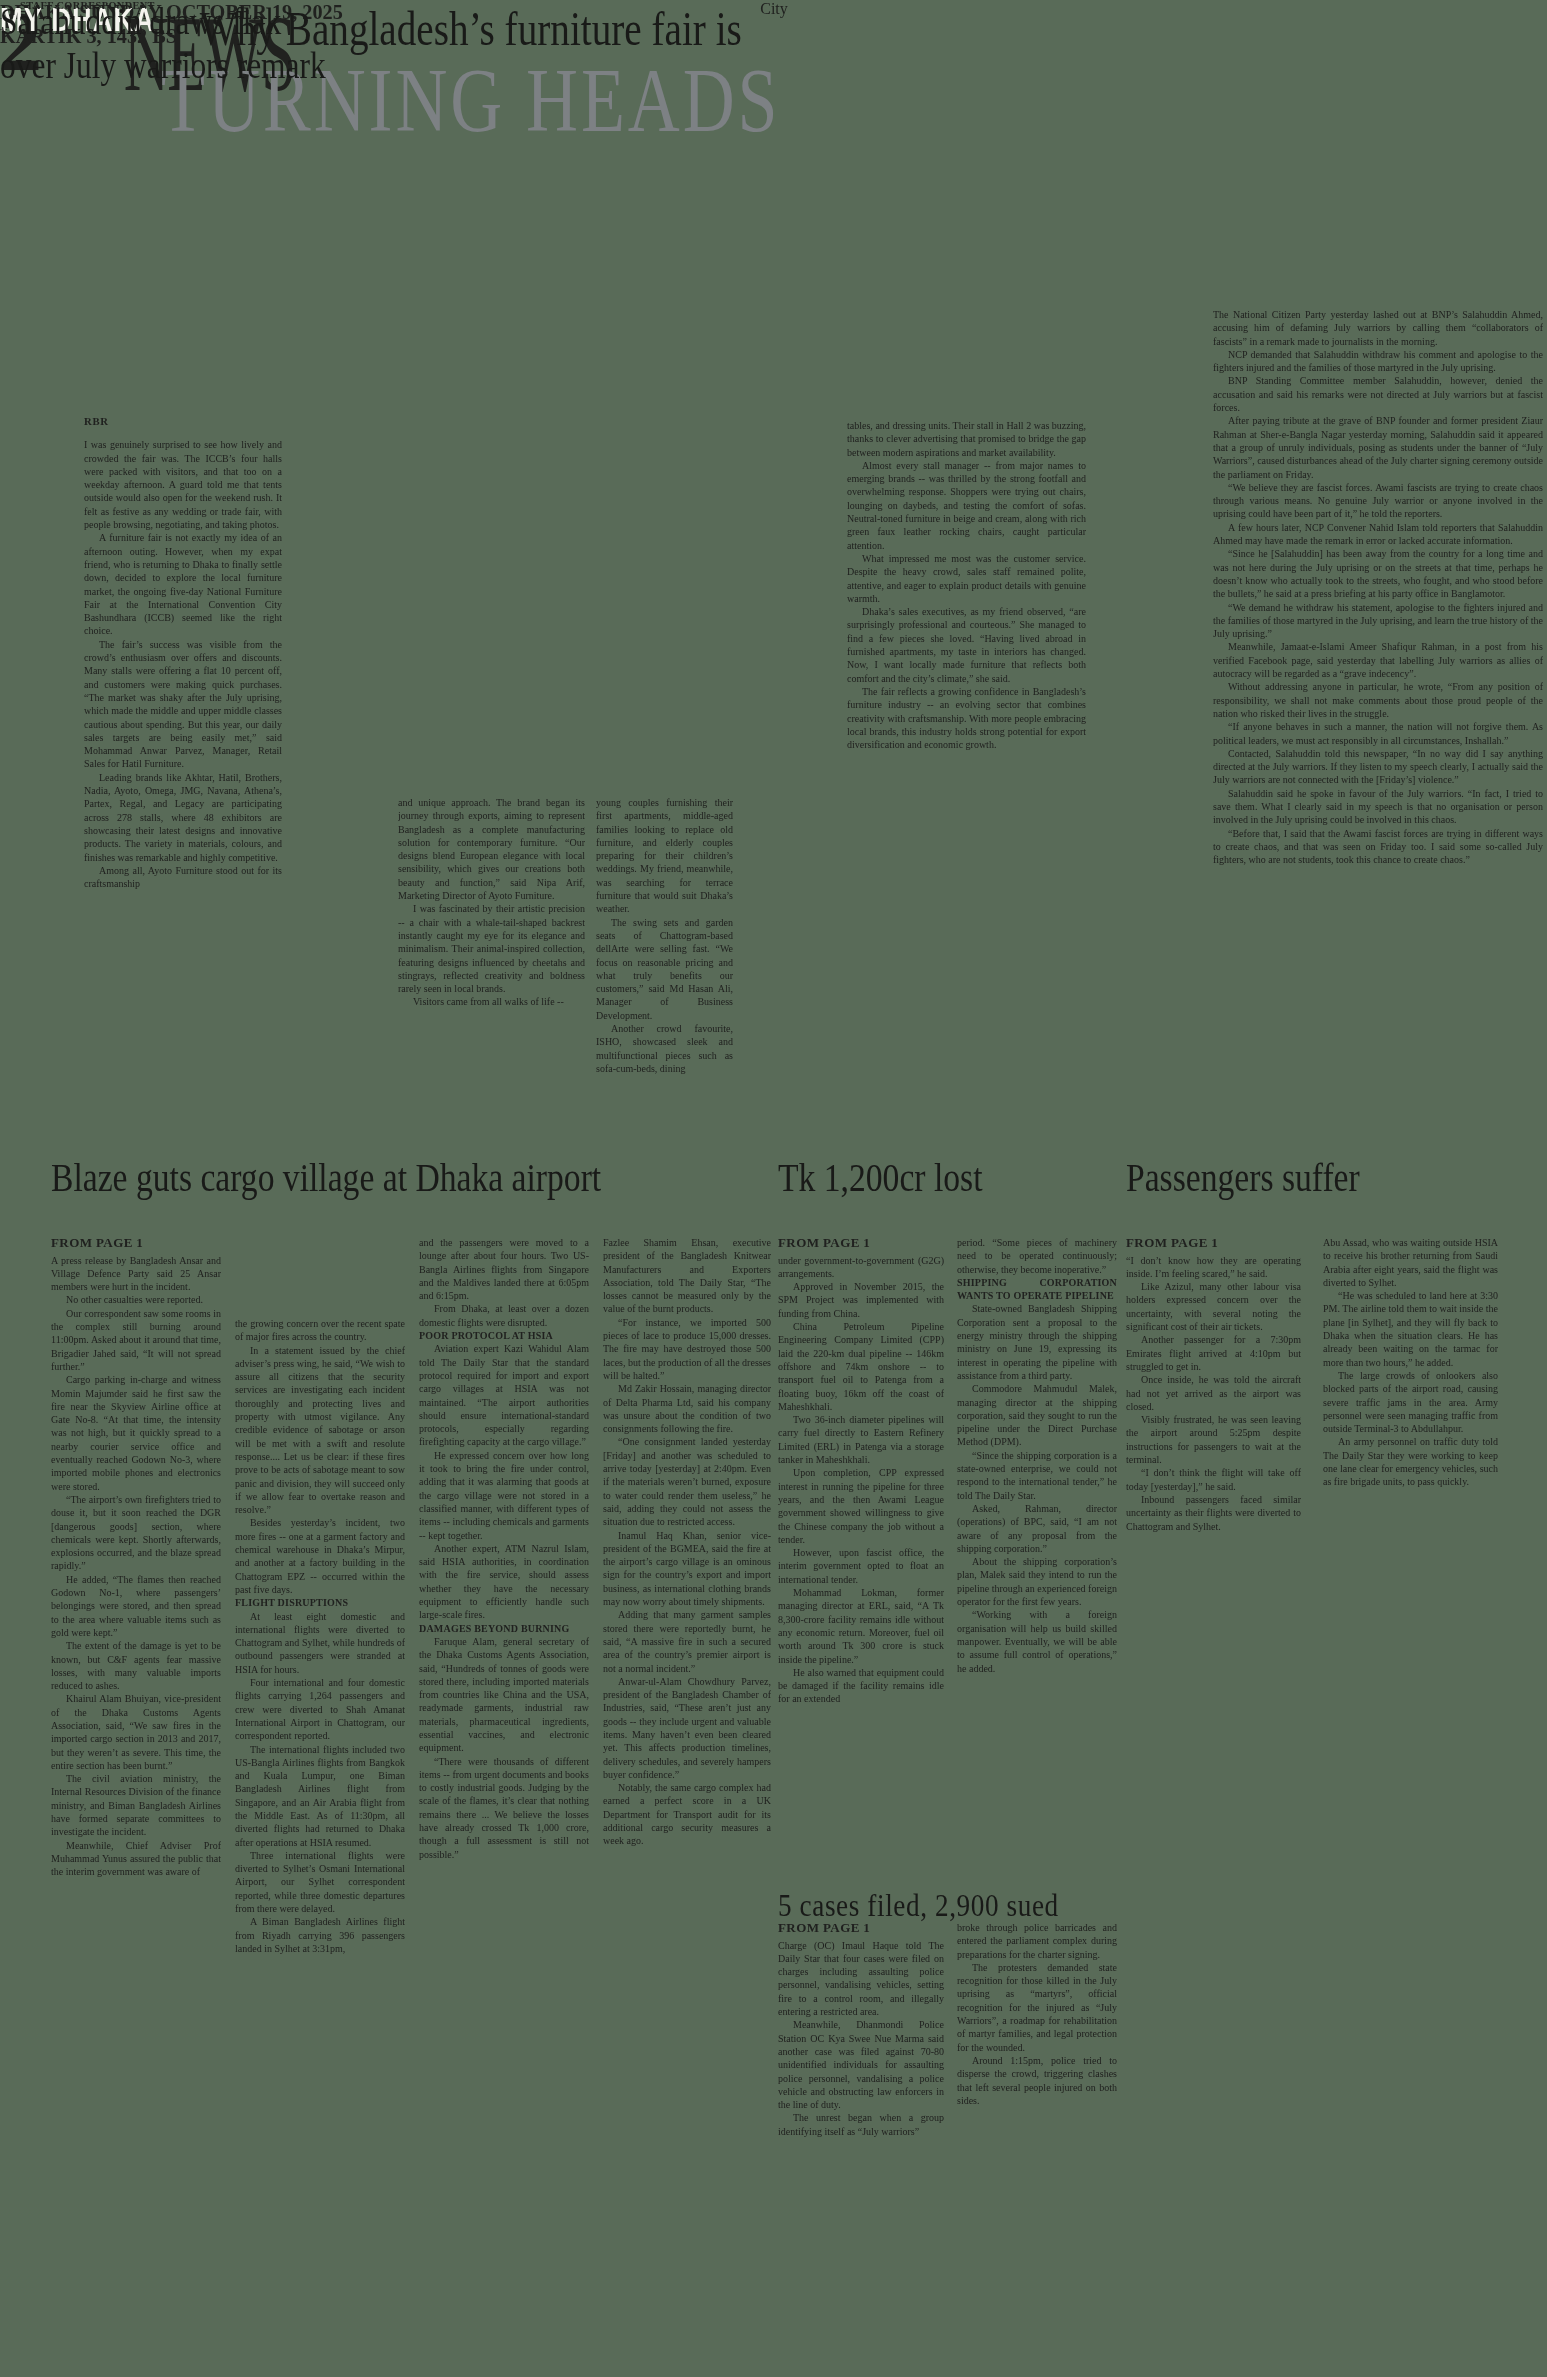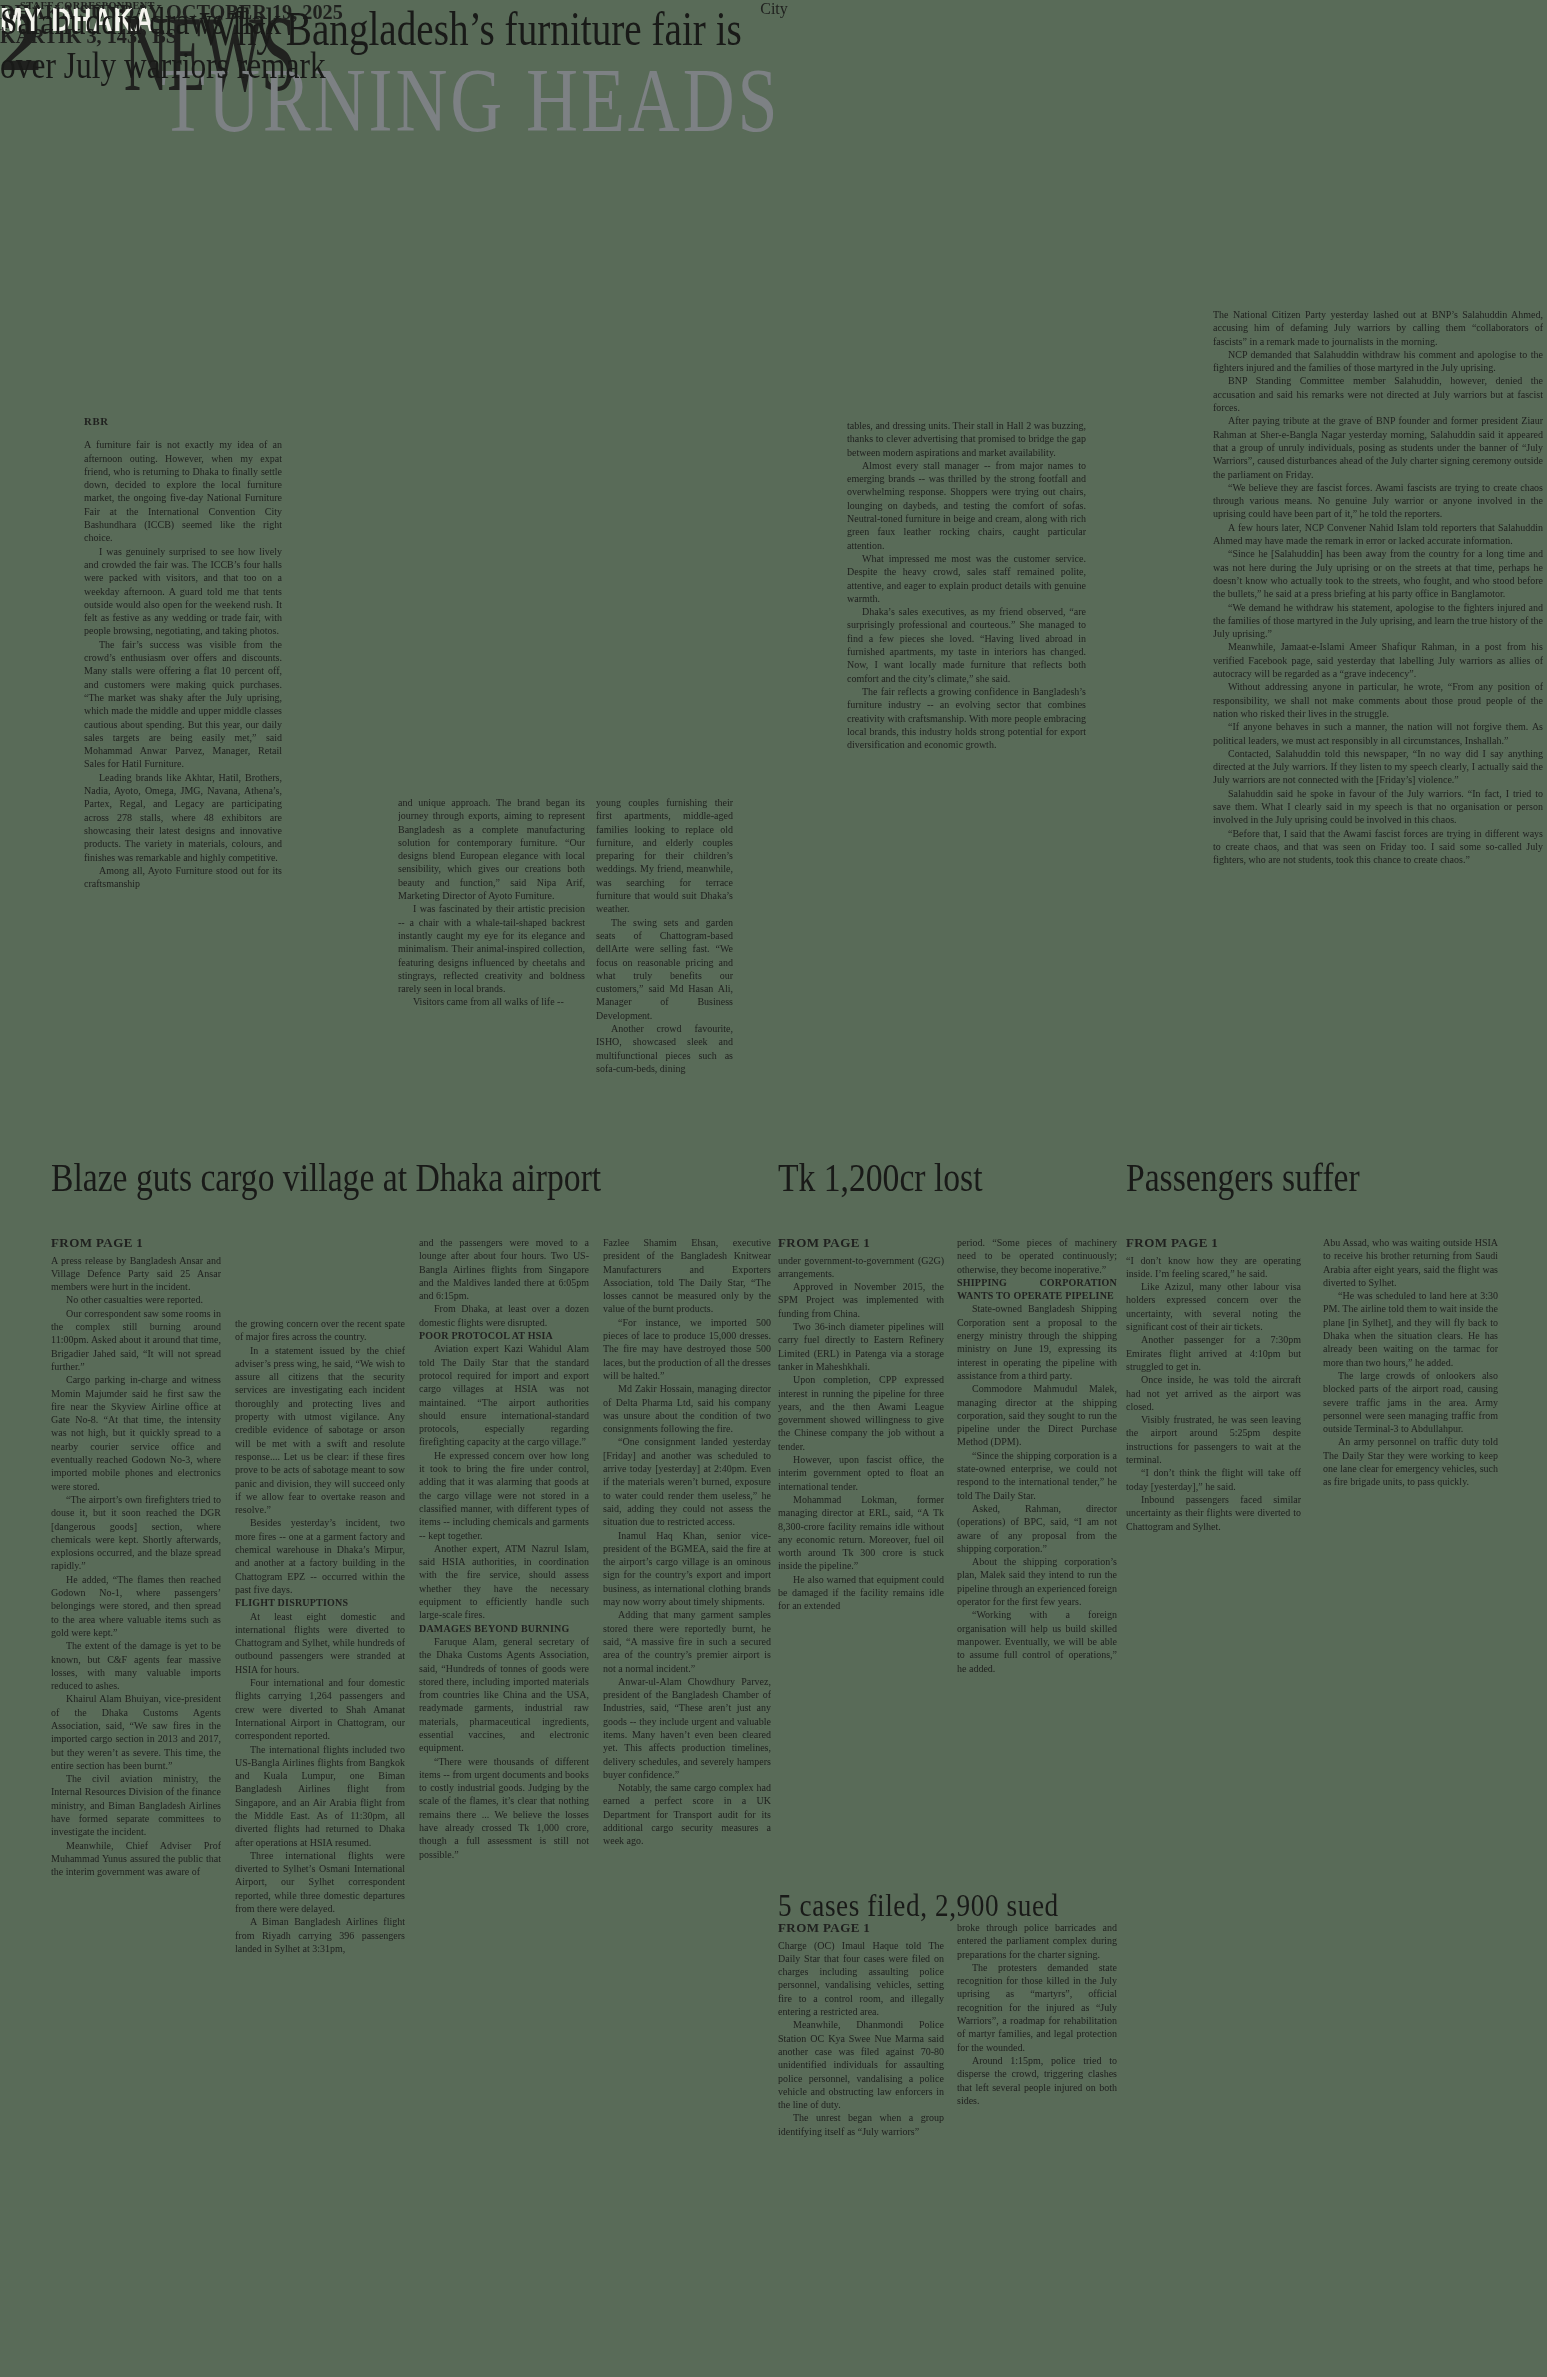--- a/index.html
+++ b/index.html
@@ -55,22 +55,22 @@
   <div class="abs feature-head">
     <div class="l1">Why Bangladesh’s furniture fair is</div>
     <div class="l2">TURNING HEADS</div>
   </div>
 
   <div class="abs" style="left:300px;top:449px;width:535px;height:335px;"></div>
 
   <div class="col" style="left:84px;top:415px;width:198px;height:703px;">
     <div class="byline-rbr">RBR</div>
     <div>
+        <p>I was genuinely surprised to see how lively and crowded the fair was. The ICCB’s four halls were packed with visitors, and that too on a weekday afternoon. A guard told me that tents outside would also open for the weekend rush. It felt as festive as any wedding or trade fair, with people browsing, negotiating, and taking photos.</p>
         <p>A furniture fair is not exactly my idea of an afternoon outing. However, when my expat friend, who is returning to Dhaka to finally settle down, decided to explore the local furniture market, the ongoing five-day National Furniture Fair at the International Convention City Bashundhara (ICCB) seemed like the right choice.</p>
-        <p>I was genuinely surprised to see how lively and crowded the fair was. The ICCB’s four halls were packed with visitors, and that too on a weekday afternoon. A guard told me that tents outside would also open for the weekend rush. It felt as festive as any wedding or trade fair, with people browsing, negotiating, and taking photos.</p>
         <p>The fair’s success was visible from the crowd’s enthusiasm over offers and discounts. Many stalls were offering a flat 10 percent off, and customers were making quick purchases. “The market was shaky after the July uprising, which made the middle and upper middle classes cautious about spending. But this year, our daily sales targets are being easily met,” said Mohammad Anwar Parvez, Manager, Retail Sales for Hatil Furniture.</p>
         <p>Leading brands like Akhtar, Hatil, Brothers, Nadia, Ayoto, Omega, JMG, Navana, Athena’s, Partex, Regal, and Legacy are participating across 278 stalls, where 48 exhibitors are showcasing their latest designs and innovative products. The variety in materials, colours, and finishes was remarkable and highly competitive.</p>
         <p>Among all, Ayoto Furniture stood out for its craftsmanship</p>
       </div>
   </div>
   <div class="col" style="left:398px;top:796px;width:187px;height:335px;">
       <p>and unique approach. The brand began its journey through exports, aiming to represent Bangladesh as a complete manufacturing solution for contemporary furniture. “Our designs blend European elegance with local sensibility, which gives our creations both beauty and function,” said Nipa Arif, Marketing Director of Ayoto Furniture.</p>
       <p>I was fascinated by their artistic precision -- a chair with a whale-tail-shaped backrest instantly caught my eye for its elegance and minimalism. Their animal-inspired collection, featuring designs influenced by cheetahs and stingrays, reflected creativity and boldness rarely seen in local brands.</p>
       <p>Visitors came from all walks of life --</p>
     </div>
@@ -156,20 +156,21 @@
       <p>Adding that many garment samples stored there were reportedly burnt, he said, “A massive fire in such a secured area of the country’s premier airport is not a normal incident.”</p>
       <p>Anwar-ul-Alam Chowdhury Parvez, president of the Bangladesh Chamber of Industries, said, “These aren’t just any goods -- they include urgent and valuable items. Many haven’t even been cleared yet. This affects production timelines, delivery schedules, and severely hampers buyer confidence.”</p>
       <p>Notably, the same cargo complex had earned a perfect score in a UK Department for Transport audit for its additional cargo security measures a week ago.</p>
     </div>
 
   <div class="col" style="left:778px;top:1236px;width:166px;height:793px;">
     <div class="kicker">FROM PAGE 1</div>
     <div>
         <p>under government-to-government (G2G) arrangements.</p>
         <p>Approved in November 2015, the SPM Project was implemented with funding from China.</p>
+        <p>China Petroleum Pipeline Engineering Company Limited (CPP) laid the 220-km dual pipeline -- 146km offshore and 74km onshore -- to transport fuel oil to Patenga from a floating buoy, 16km off the coast of Maheshkhali.</p>
         <p>Two 36-inch diameter pipelines will carry fuel directly to Eastern Refinery Limited (ERL) in Patenga via a storage tanker in Maheshkhali.</p>
         <p>Upon completion, CPP expressed interest in running the pipeline for three years, and the then Awami League government showed willingness to give the Chinese company the job without a tender.</p>
         <p>However, upon fascist office, the interim government opted to float an international tender.</p>
         <p>Mohammad Lokman, former managing director at ERL, said, “A Tk 8,300-crore facility remains idle without any economic return. Moreover, fuel oil worth around Tk 300 crore is stuck inside the pipeline.”</p>
         <p>He also warned that equipment could be damaged if the facility remains idle for an extended</p>
       </div>
   </div>
   <div class="col" style="left:957px;top:1236px;width:160px;height:793px;">
       <p>period. “Some pieces of machinery need to be operated continuously; otherwise, they become inoperative.”</p>
       <p class="subhead">SHIPPING CORPORATION WANTS TO OPERATE PIPELINE</p>

